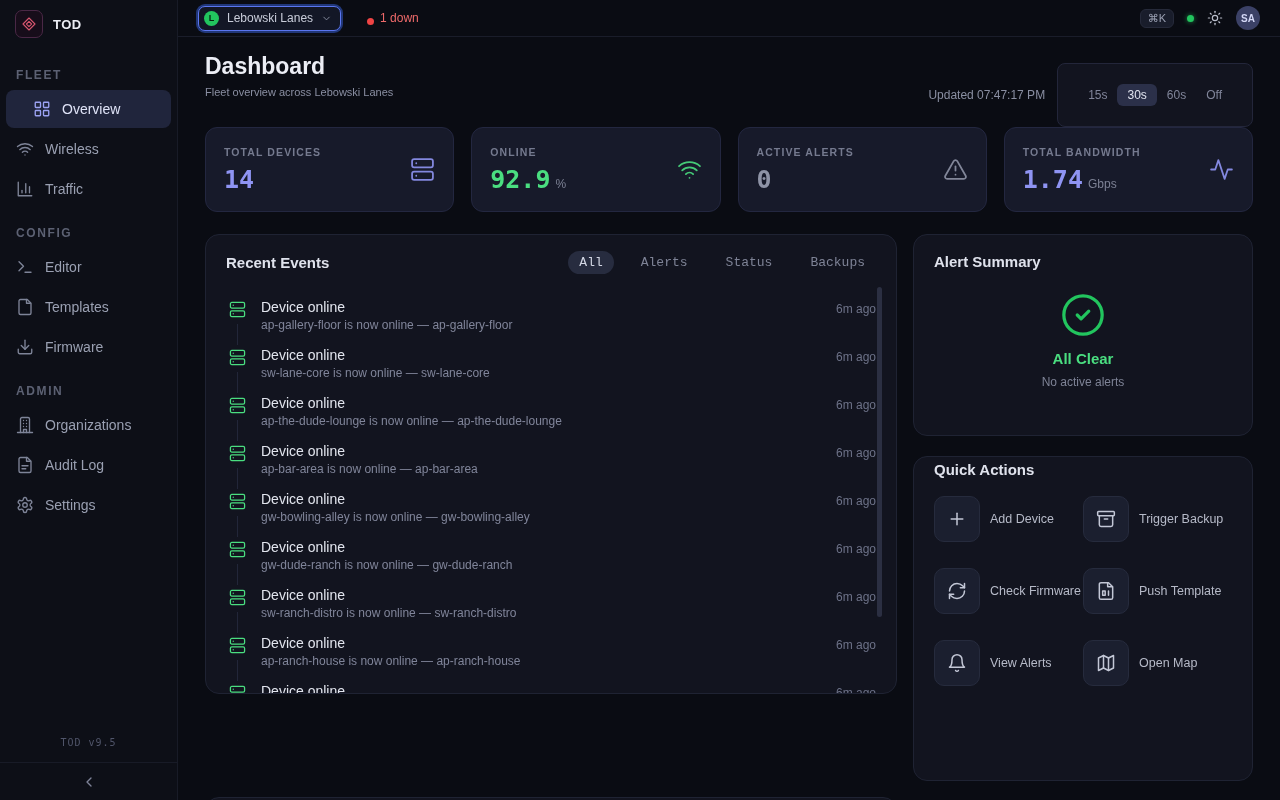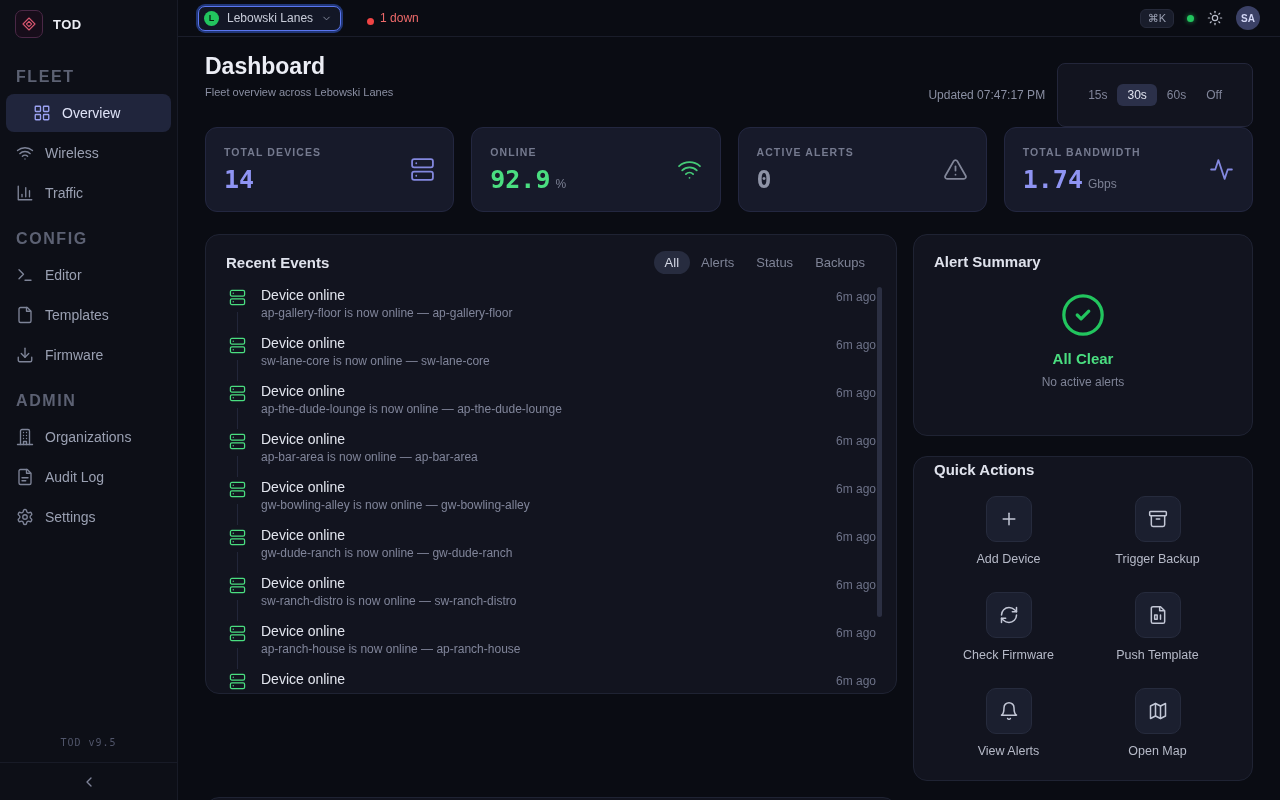--- a/index.html
+++ b/index.html
@@ -11,21 +11,21 @@
   }
   .ic { display:block; fill:none; stroke:currentColor; stroke-width:2; stroke-linecap:round; stroke-linejoin:round; }
 
   
   .sidebar { width:178px; flex-shrink:0; background:#0d0f17; border-right:1px solid #181b27; display:flex; flex-direction:column; }
   .logo-row { height:48px; display:flex; align-items:center; gap:10px; padding:0 15px; flex-shrink:0; }
   .logo-box { width:28px; height:28px; border-radius:7px; background:#170d1a; border:1px solid #4a2846; display:flex; align-items:center; justify-content:center; color:#d8566f; }
   .logo-box .ic { width:16px; height:16px; stroke-width:1.6; }
   .app-name { font-size:13px; font-weight:700; letter-spacing:.5px; color:#eceef5; }
   .nav { padding:4px 6px 0; }
-  .nav-label { font-size:16px; font-weight:700; letter-spacing:1.6px; color:#5c6173; padding:16px 10px 8px; }
+  .nav-label { font-size:12px; font-weight:700; letter-spacing:1.6px; color:#5c6173; padding:16px 10px 8px; }
   .nav-item { display:flex; align-items:center; gap:11px; padding:10px 10px; border-radius:8px; color:#9aa0b2; font-size:14px; margin-bottom:2px; cursor:pointer; }
   .nav-item .ic { width:18px; height:18px; color:#7e8498; stroke-width:1.8; }
   .nav-item.active { background:#20253c; color:#dfe3f7;padding-left:27px; }
   .nav-item.active .ic { color:#9ba2f2; }
   .sidebar-spacer { flex:1; }
   .version { text-align:center; font-family:"DejaVu Sans Mono", monospace; font-size:10px; color:#50556a; letter-spacing:1px; padding-bottom:14px; }
   .collapse-bar { height:38px; border-top:1px solid #181b27; display:flex; align-items:center; justify-content:center; color:#7e8398; cursor:pointer; flex-shrink:0; }
   .collapse-bar .ic { width:16px; height:16px; }
 
   
@@ -61,22 +61,22 @@
   .stat-value { font-family:"DejaVu Sans Mono", monospace; font-size:25px; font-weight:700; }
   .stat-unit { font-size:12px; color:#7c8194; }
   .stat-icon { opacity:.9; }
   .stat-icon .ic { width:25px; height:25px; stroke-width:1.7; }
 
   .content-grid { display:grid; grid-template-columns:1fr 340px; gap:16px; margin-top:22px; align-items:start; }
   .panel { background:#12141f; border:1px solid #1f2333; border-radius:14px; }
   .panel-title { font-size:15px; font-weight:600; color:#dfe2ec; }
 
   .events-panel { height:460px; padding:16px 20px; overflow:hidden; position:relative; }
-  .events-header { display:flex; align-items:center; justify-content:space-between; margin-bottom:4px; }
-  .tabs { display:flex; gap:0; align-items:flex-start; }
+  .events-header { display:flex; align-items:center; justify-content:space-between; margin-bottom:16px; }
+  .tabs { display:flex; gap:16px; align-items:flex-start;font-family:Liberation Mono, monospace; }
   .tab { font-size:13px; color:#7e8396; padding:4px 11px; border-radius:999px; border:none; background:transparent; font-family:inherit; cursor:pointer; }
   .tab.active { background:#272c3f; color:#d3d7e4; }
   .event-row { display:flex; align-items:flex-start; gap:13px; height:48px; padding-top:9px; }
   .event-icon { position:relative; width:22px; display:flex; justify-content:center; padding-top:2px; color:#4ade80; flex-shrink:0; }
   .event-icon .ic { width:17px; height:17px; stroke-width:1.8; }
   .event-row:not(:last-child) .event-icon::after { content:""; position:absolute; left:50%; top:25px; height:21px; width:1px; background:#222639; }
   .event-text { min-width:0; }
   .event-title { font-size:14px; font-weight:500; color:#e2e5ee; }
   .event-detail { font-size:12px; color:#80859a; margin-top:3px; white-space:nowrap; }
   .event-time { margin-left:auto; font-size:12px; color:#6d7288; padding-top:3px; flex-shrink:0; }
@@ -85,21 +85,21 @@
   .right-col { display:flex; flex-direction:column; gap:20px; }
   .alert-panel { height:202px; padding:18px 20px; }
   .alert-center { display:flex; flex-direction:column; align-items:center; margin-top:22px; }
   .alert-check { color:#22c55e; }
   .alert-check .ic { width:46px; height:46px; stroke-width:1.7; }
   .alert-headline { font-size:15px; font-weight:600; color:#4ade80; margin-top:12px; }
   .alert-detail { font-size:12px; color:#7e8396; margin-top:8px; }
 
   .qa-panel { height:325px; padding:4px 20px; }
   .qa-grid { display:grid; grid-template-columns:1fr 1fr; row-gap:26px; margin-top:18px; }
-  .qa-item { display:flex; flex-direction:column; align-items:center; gap:10px; cursor:pointer; }
+  .qa-item { display:flex; align-items:center; gap:10px; cursor:pointer; }
   .qa-tile { width:46px; height:46px; background:#1b1f2f; border:1px solid #262b3d; border-radius:10px; display:flex; align-items:center; justify-content:center; color:#c3c7d6; }
   .qa-tile .ic { width:20px; height:20px; stroke-width:1.8; }
   .qa-label { font-size:12.5px; color:#b6bac8; }
 
   .bottom-sliver { grid-column:1 / 2; height:60px; }
 </style>
 </head>
 <body>
 
 <aside class="sidebar">

